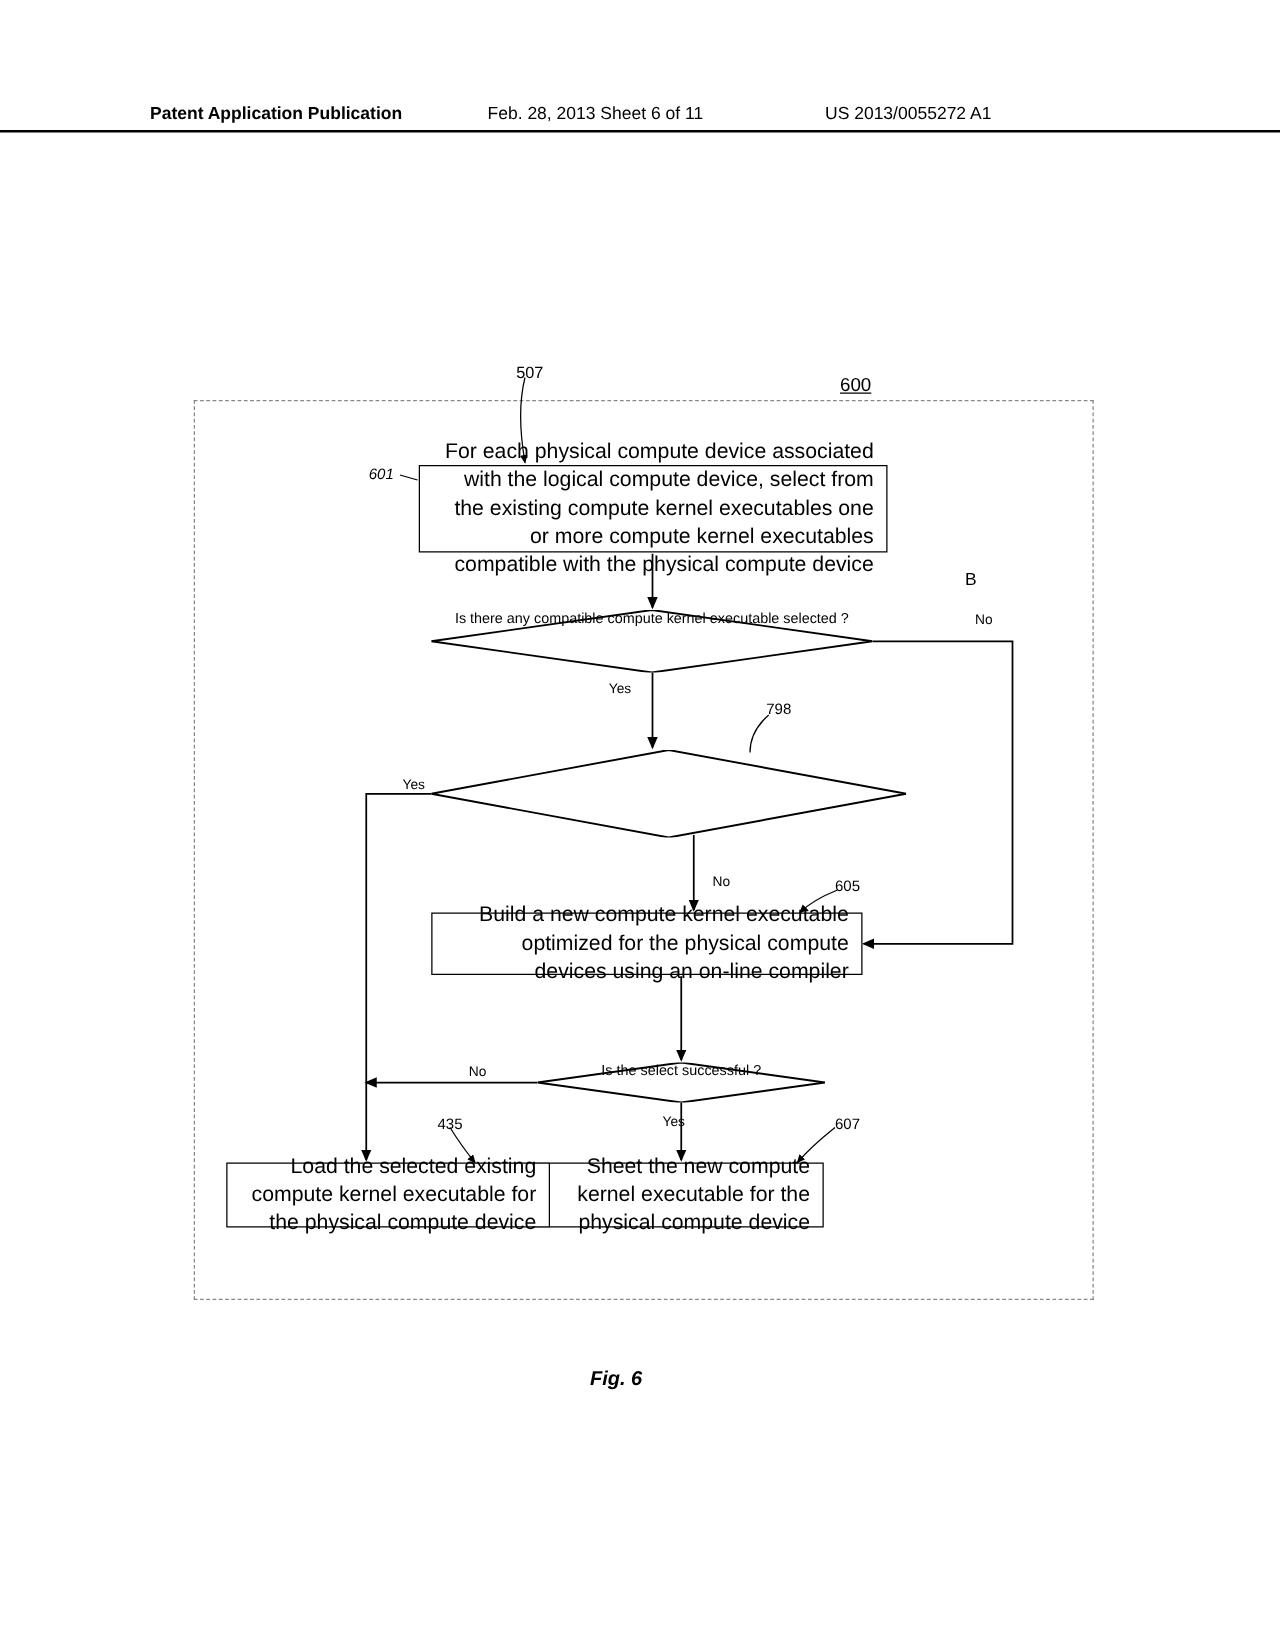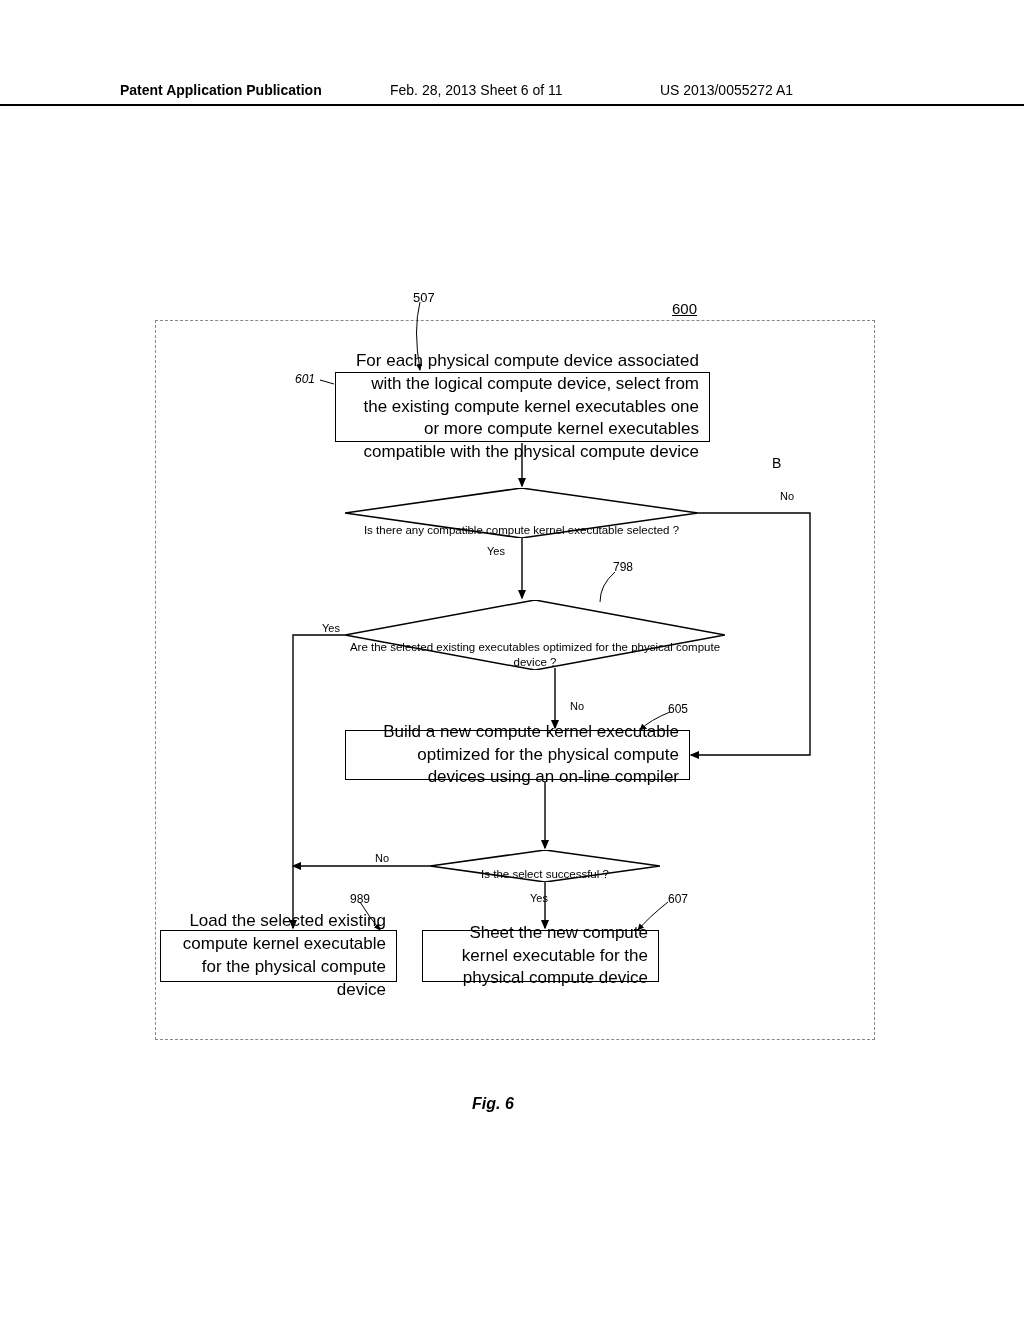--- a/index.html
+++ b/index.html
@@ -150,26 +150,26 @@
     text-align: right;
     display: flex;
     align-items: center;
     justify-content: center;
     padding: 6px 10px;
     line-height: 1.35;
   }
   .b601 { left: 335px; top: 372px; width: 375px; height: 70px; }
   .b605 { left: 345px; top: 730px; width: 345px; height: 50px; }
   .b607 { left: 422px; top: 930px; width: 237px; height: 52px; }
-  .b609 { left: 160px; top: 930px; width: 237px; height: 52px; }
+  .b609 { left: 181px; top: 930px; width: 259px; height: 52px; }
 
   .diamond-wrapper {
     position: absolute;
     display: flex;
-    align-items: flex-end;
+    align-items: flex-start;
     justify-content: center;
   }
   .diamond-text {
     position: relative;
     z-index: 2;
     font-size: 11.5px;
     text-align: center;
     line-height: 1.3;
   }
 
@@ -202,21 +202,21 @@
 </div>
 
 <div class="outer-box"></div>
 
 <div class="ref-507">507</div>
 <div class="ref-600">600</div>
 <div class="ref-601">601</div>
 <div class="ref-603">798</div>
 <div class="ref-605">605</div>
 <div class="ref-607">607</div>
-<div class="ref-609">989</div>
+<div class="ref-609">435</div>
 <div class="ref-B">B</div>
 <div class="ref-No1">No</div>
 <div class="ref-Yes1">Yes</div>
 <div class="ref-Yes2">Yes</div>
 <div class="ref-No2">No</div>
 <div class="ref-No3">No</div>
 <div class="ref-Yes3">Yes</div>
 
 <div class="rect-box b601">
     <span>For each physical compute device associated with the logical compute device, select from the existing compute kernel executables one or more compute kernel executables compatible with the physical compute device</span>
@@ -235,21 +235,20 @@
   <svg class="diamond-svg" viewBox="0 0 353 50" preserveAspectRatio="none">
     <polygon points="176.5,0 353,25 176.5,50 0,25" fill="#fff" stroke="#000" stroke-width="1.5"></polygon>
   </svg>
   <div class="diamond-text">Is there any compatible compute kernel executable selected ?</div>
 </div>
 
 <div class="diamond-wrapper d2">
   <svg class="diamond-svg" viewBox="0 0 380 70" preserveAspectRatio="none">
     <polygon points="190,0 380,35 190,70 0,35" fill="#fff" stroke="#000" stroke-width="1.5"></polygon>
   </svg>
-  <div class="diamond-text">Are the selected existing executables optimized for the  physical compute device ?</div>
 </div>
 
 <div class="diamond-wrapper d3">
   <svg class="diamond-svg" viewBox="0 0 230 32" preserveAspectRatio="none">
     <polygon points="115,0 230,16 115,32 0,16" fill="#fff" stroke="#000" stroke-width="1.5"></polygon>
   </svg>
   <div class="diamond-text">Is the select successful ?</div>
 </div>
 
 <svg class="connector" style="left:0;top:0;width:1024px;height:1320px">

